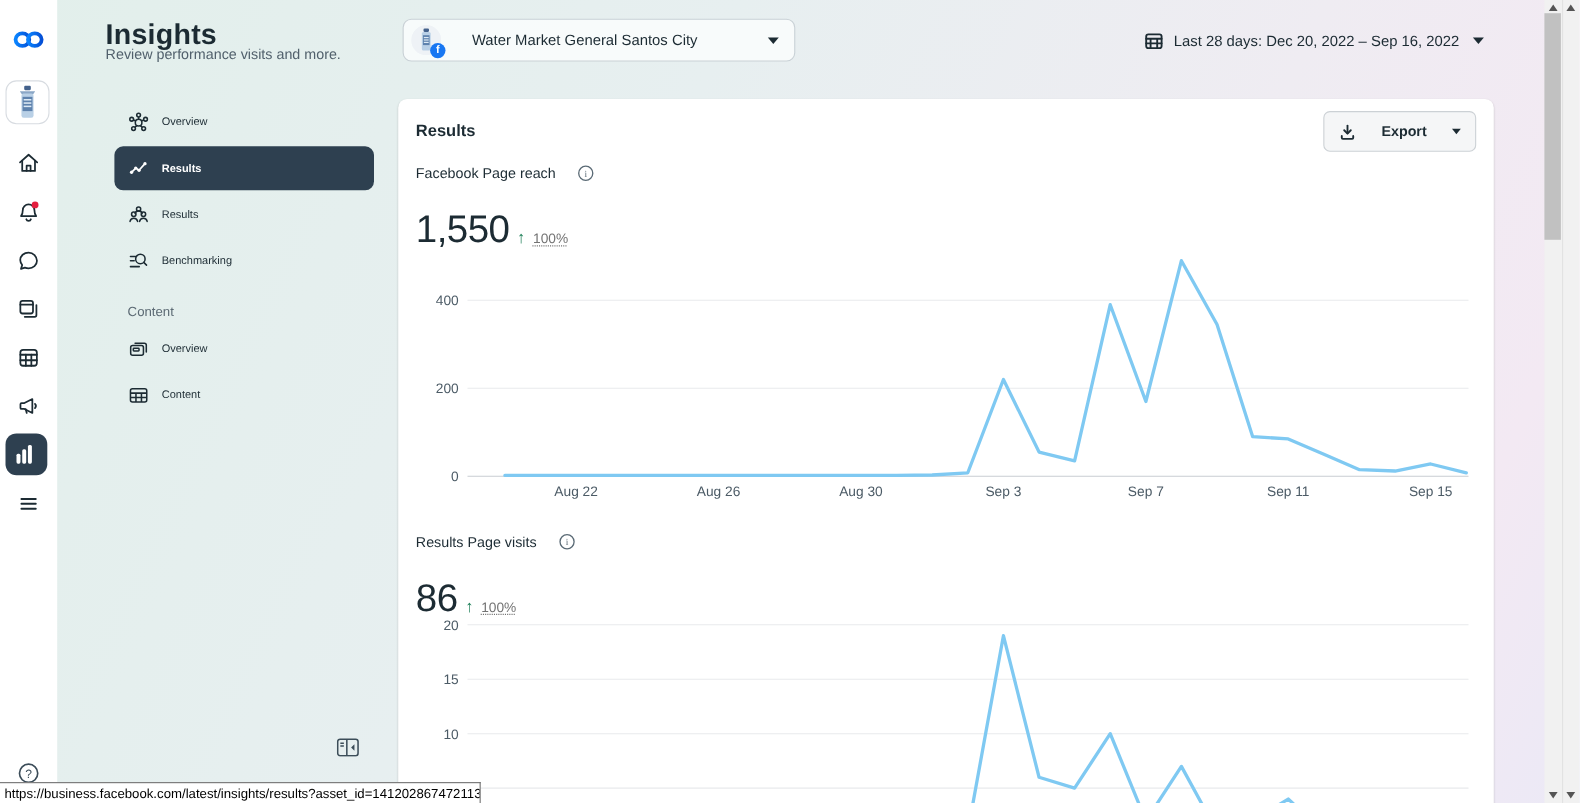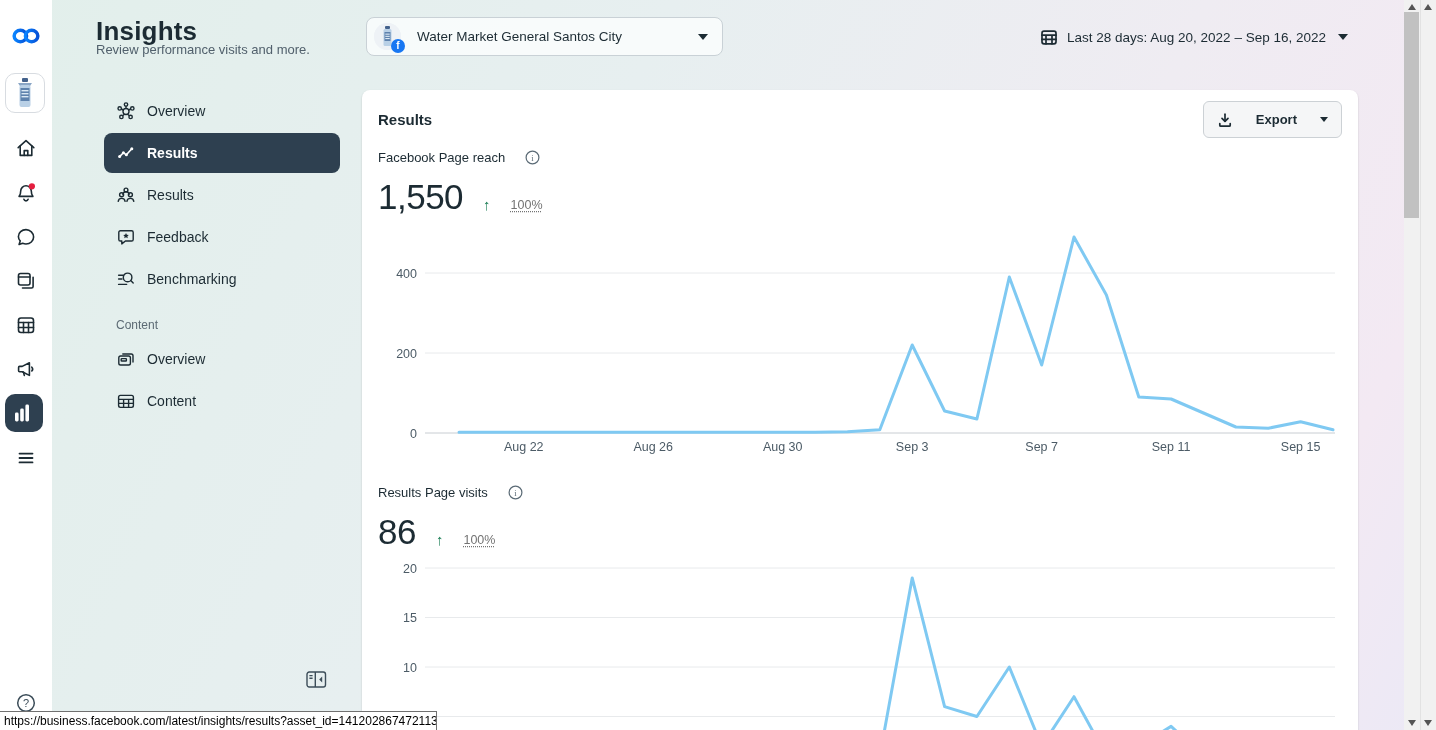--- a/index.html
+++ b/index.html
@@ -15,39 +15,39 @@
   
   .rail { left:0; top:0; width:52px; height:730px; background:#ffffff; z-index:5; }
   .rail-btn { position:absolute; left:0; width:52px; height:40px; display:flex; align-items:center; justify-content:center; cursor:pointer; }
   .rail-avatar { position:absolute; left:5px; top:73px; width:40px; height:40px; border:1px solid #d8dce1; border-radius:10px; background:#fff; display:flex; align-items:center; justify-content:center; overflow:hidden; }
   .rail-selected { position:absolute; left:5px; top:394px; width:38px; height:38px; background:#2e4050; border-radius:10px; display:flex; align-items:center; justify-content:center; }
 
   
   .sidebar-title { left:96px; top:16px; font-size:26px; font-weight:700; letter-spacing:.2px; }
   .sidebar-sub { left:96px; top:42px; font-size:13px; color:#51606c; }
   .nav { left:104px; top:91px; width:236px; display:flex; flex-direction:column; }
-  .nav-item { height:40px; margin-bottom:2px; display:flex; align-items:center; gap:11px; padding-left:12px; border-radius:8px; font-size:14px; color:#1c2b33; cursor:pointer; }
+  .nav-item { height:40px; margin-bottom:2px; display:flex; align-items:center; gap:11px; padding-left:12px; border-radius:8px; font-size:10px; color:#1c2b33; cursor:pointer; }
   .nav-item.selected { background:#2e4050; color:#fff; font-weight:700; }
   .nav-section { font-size:12px; color:#5c6a74; margin:17px 0 7px 12px; }
   .collapse-btn { left:306px; top:671px; cursor:pointer; }
 
   
   .page-selector { left:366px; top:17px; width:357px; height:39px; background:rgba(250,253,253,.85); border:1px solid #c9d1d6; border-radius:8px; display:flex; align-items:center; padding:0 14px 0 7px; cursor:pointer; }
   .sel-avatar { width:27px; height:27px; border-radius:50%; background:#eef2f6; position:relative; flex:0 0 auto; }
   .fb-badge { position:absolute; right:-4px; bottom:-3px; width:14px; height:14px; background:#1877f2; border-radius:50%; color:#fff; font-size:10px; font-weight:700; text-align:center; line-height:14px; }
-  .sel-label { margin-left:16px; font-size:13.5px; flex:1; }
+  .sel-label { margin-left:28px; font-size:13.5px; flex:1; }
   .caret { width:0; height:0; border-left:5px solid transparent; border-right:5px solid transparent; border-top:6px solid #1c2b33; }
   .date-range { left:1040px; top:24px; height:26px; display:flex; align-items:center; gap:9px; font-size:13.5px; cursor:pointer; }
 
   
   .card { left:362px; top:90px; width:996px; height:700px; background:#fff; border-radius:8px; box-shadow:0 1px 2px rgba(0,0,0,.18); }
   .card-title { left:16px; top:21px; font-size:15px; font-weight:700; }
   .export-btn { position:absolute; right:16px; top:11px; height:37px; padding:0 13px; background:#f5f6f7; border:1px solid #ccd1d5; border-radius:6px; display:flex; align-items:center; gap:23px; font-size:13px; font-weight:700; cursor:pointer; }
   .metric-label { font-size:13px; display:flex; align-items:center; gap:20px; }
-  .metric-number-row { display:flex; align-items:flex-end; gap:20px; }
+  .metric-number-row { display:flex; align-items:flex-end; gap:7px;margin-top:12px; }
   .metric-number { font-size:35px; font-weight:300; line-height:38px; letter-spacing:-.5px; }
   .up-arrow { color:#1d7f57; font-size:15px; font-weight:700; line-height:22px; }
   .pct-link { color:#737373; font-size:12.5px; line-height:21px; text-decoration:underline dotted; text-underline-offset:2px; cursor:pointer; }
   .chart { position:absolute; left:0; width:996px; overflow:visible; }
   .axis-label { font-size:12.5px; fill:#4c5b66; font-family:"Liberation Sans","DejaVu Sans",sans-serif; }
 
   
   .sb-track { top:0; width:16px; height:730px; background:#f1f1f1; }
   .sb-thumb { left:1404px; top:12px; width:15px; height:206px; background:#c1c1c1; cursor:pointer; }
   .tri-up { width:0; height:0; border-left:4px solid transparent; border-right:4px solid transparent; border-bottom:6px solid #555; }
@@ -197,29 +197,20 @@
         <path d="M6.8 9.2 a3.3 3.3 0 0 1 6.4 0"></path>
         <circle cx="5.6" cy="9.8" r="2"></circle>
         <path d="M2.2 16.3 a3.5 3.5 0 0 1 6.9 0"></path>
         <circle cx="14.4" cy="9.8" r="2"></circle>
         <path d="M10.9 16.3 a3.5 3.5 0 0 1 6.9 0"></path>
       </svg>
     </span>
     <span>Results</span>
   </div>
 
-  <div class="nav-item">
-    <span>
-      <svg width="20" height="20" viewBox="0 0 20 20" fill="none" stroke="#1c2b33" stroke-width="1.4" stroke-linejoin="round">
-        <path d="M4.4 3.8 h11.2 a1.6 1.6 0 0 1 1.6 1.6 v7 a1.6 1.6 0 0 1 -1.6 1.6 H9.4 l-3.6 2.9 v-2.9 H4.4 a1.6 1.6 0 0 1 -1.6 -1.6 v-7 a1.6 1.6 0 0 1 1.6 -1.6 z"></path>
-        <path d="M10 5.9 l.85 1.75 1.95 .28 -1.4 1.37 .33 1.93 -1.73 -.9 -1.73 .9 .33 -1.93 -1.4 -1.37 1.95 -.28 z" fill="#1c2b33" stroke="none"></path>
-      </svg>
-    </span>
-    <span>Feedback</span>
-  </div>
 
   <div class="nav-item">
     <span>
       <svg width="20" height="20" viewBox="0 0 20 20" fill="none" stroke="#1c2b33" stroke-width="1.4" stroke-linecap="round">
         <path d="M2.6 6.2 h4.6 M2.6 10 h3.4"></path>
         <circle cx="11.6" cy="8.4" r="4.3"></circle>
         <path d="M14.7 11.5 l2.5 2.5"></path>
         <path d="M2.6 15.4 h8"></path>
       </svg>
     </span>
@@ -276,21 +267,21 @@
   <span class="caret"></span>
 </div>
 
 <div class="abs date-range">
   <span>
     <svg width="18" height="18" viewBox="0 0 18 18" fill="none" stroke="#1c2b33" stroke-width="1.7" stroke-linecap="round">
       <rect x="2" y="3.2" width="14" height="12.6" rx="2"></rect>
       <path d="M2 7.2 h14 M6 7.2 v8.6 M12 7.2 v8.6 M2 11.4 h14"></path>
     </svg>
   </span>
-  <span>Last 28 days: Aug 20, 2022 – Sep 16, 2022</span>
+  <span>Last 28 days: Dec 20, 2022 – Sep 16, 2022</span>
   <span class="caret" style="margin-left:3px;"></span>
 </div>
 
 <div class="abs card">
 
   <div class="abs card-title">Results</div>
 
   <div class="export-btn">
     <span>
       <svg width="16" height="16" viewBox="0 0 16 16" fill="none" stroke="#1c2b33" stroke-width="1.7" stroke-linecap="round" stroke-linejoin="round">

